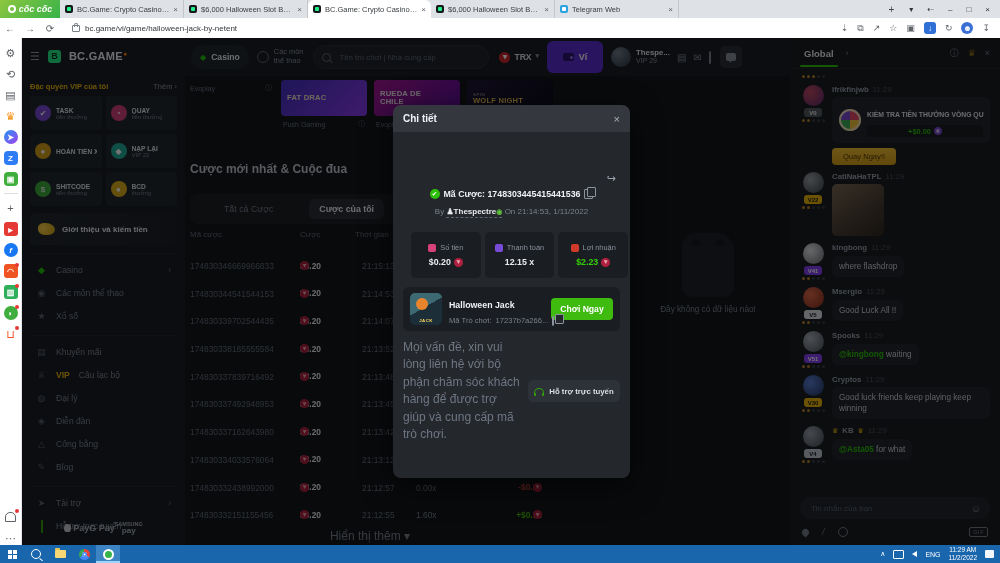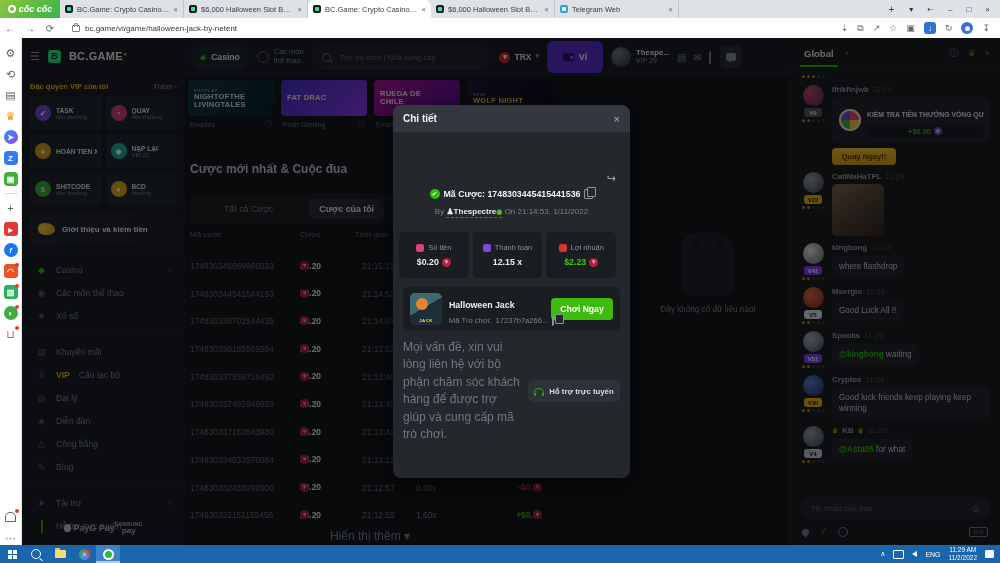--- a/index.html
+++ b/index.html
@@ -174,21 +174,21 @@
   .m-time{color:#4d555e}
   .m-crown{color:#e8b50c;font-size:7px}
   .bubble{background:#23272d;border-radius:6px;padding:5px 7px;color:#cdd3da;font-size:8.2px;display:inline-block;max-width:150px;line-height:1.35}
   .mention{color:#2ec10a;font-weight:bold}
   .spin-card{background:#23272d;border-radius:6px;padding:6px 7px;display:flex;align-items:center;gap:6px;max-width:152px}
   .wheel{width:22px;height:22px;border-radius:50%;flex:none;background:conic-gradient(#e54b6b 0 25%,#f5c542 25% 50%,#3fae5a 50% 75%,#7a4bd6 75% 100%);box-shadow:inset 0 0 0 2px #efe0b8}
   .spin-info{min-width:0}
   .spin-title{color:#e7eaef;font-weight:bold;font-size:6.8px;white-space:nowrap;overflow:hidden}
   .amount-pill{margin-top:4px;background:#1a1d22;border-radius:3px;height:12px;display:flex;align-items:center;justify-content:center;gap:3px;font-size:7.4px;font-weight:bold;color:#2ec10a}
   .pcoin{width:8px;height:8px;border-radius:50%;background:#7a4bd6;color:#fff;font-size:6px;display:flex;align-items:center;justify-content:center;font-weight:bold}
-  .spin-btn{margin-top:5px;width:64px;height:17px;background:linear-gradient(#f2c233,#d8a01a);border-radius:4px;color:#5a3c05;font-weight:bold;font-size:7.6px;display:flex;align-items:center;justify-content:center}
+  .spin-btn{margin-top:5px;width:64px;height:17px;background:linear-gradient(#f2c233,#d8a01a);border-radius:4px;color:#5a3c05;font-weight:normal;font-size:7.6px;display:flex;align-items:center;justify-content:center}
   .att-img{width:52px;height:52px;border-radius:5px;background:linear-gradient(145deg,#7c6a55,#4a3e33 60%,#2e2721)}
   .chat-input{flex:none;margin:4px 10px 0;height:22px;background:#23272d;border-radius:12px;display:flex;align-items:center;padding:0 9px;gap:19px}
   .chat-input input{flex:1;background:none;border:none;outline:none;font-size:8px;color:#aeb6bf;font-family:inherit}
   .chat-input input::placeholder{color:#5b6470}
   .smile{color:#79828d;font-size:10px}
   .chat-foot{flex:none;height:26px;display:flex;align-items:center;gap:13px;padding:0 12px;color:#79828d}
   .drop{width:7px;height:7px;background:#79828d;border-radius:50% 50% 50% 0;transform:rotate(-45deg)}
   .slashic{font-size:9px;font-style:italic}
   .coinic{width:8px;height:8px;border:1.3px solid #79828d;border-radius:50%}
   .gif-box{margin-left:auto;border:1px solid #79828d;border-radius:2px;font-size:5.5px;padding:1px 3px;letter-spacing:.5px}
@@ -200,21 +200,21 @@
   .modal-body{height:346px;background:#24272c;position:relative}
   .share{position:absolute;right:14px;top:40px;color:#9aa3ad;font-size:11px}
   .betid-row{position:absolute;left:0;top:57px;width:100%;display:flex;align-items:center;justify-content:center;gap:4px}
   .gcheck{width:10px;height:10px;border-radius:50%;background:#2ec10a;color:#fff;font-size:6.5px;display:flex;align-items:center;justify-content:center}
   .betid-row b{color:#eef1f5;font-size:8.8px}
   .copy-ic{width:7px;height:8px;border:1px solid #8a939e;border-radius:1px;position:relative}
   .copy-ic:before{content:"";position:absolute;left:2px;top:-3px;width:7px;height:8px;border:1px solid #8a939e;border-radius:1px;background:#24272c}
   .byline{position:absolute;left:0;top:75px;width:100%;text-align:center;font-size:8px;color:#79828d}
   .byline .bu{color:#e7eaef;font-weight:bold;border-bottom:1px dashed #5b6470;padding-bottom:1px}
   .byline .frog{color:#5fbf3f;font-size:7px}
-  .stats{position:absolute;left:6px;top:100px;width:217px;display:flex;gap:4px}
+  .stats{position:absolute;left:18px;top:100px;width:217px;display:flex;gap:4px}
   .stat{flex:1;background:#1a1d21;border-radius:5px;height:46px;display:flex;flex-direction:column;align-items:center;justify-content:center;gap:5px}
   .stat .lab{display:flex;align-items:center;gap:4px;font-size:7.4px;color:#8a939e}
   .dot-ic{width:8px;height:8px;border-radius:2px}
   .stat .val{display:flex;align-items:center;gap:3px;font-size:8.8px;font-weight:bold;color:#e8ebf0}
   .gamecard{position:absolute;left:10px;top:155px;width:217px;height:44px;background:#1a1d21;border-radius:6px;display:flex;align-items:center;gap:7px;padding:0 7px;box-sizing:border-box}
   .thumb{width:32px;height:32px;border-radius:5px;background:linear-gradient(150deg,#3d6a72 0 45%,#1c2f38 45% 100%);position:relative;overflow:hidden;flex:none}
   .thumb:after{content:"";position:absolute;left:6px;top:5px;width:12px;height:12px;background:#e8842c;border-radius:50%}
   .thumb span{position:absolute;left:0;right:0;bottom:2px;color:#ffd75e;font-size:4.4px;font-weight:bold;text-align:center;letter-spacing:.4px}
   .ginfo{flex:1;min-width:0;line-height:1.5}
   .gname{color:#eef1f5;font-weight:bold;font-size:8.8px}
@@ -505,24 +505,20 @@
       <span class="nav-ic">✉</span>
       <span class="nav-ic"><i class="bellic" style="border-color:#7e8893"></i></span>
       <span class="chat-toggle">
           <span class="chat-bub"></span>
         </span>
     </div>
 
     <div class="banners">
 
         <div class="bcard">
-          <div class="bimg" style="background: linear-gradient(135deg, rgb(18, 58, 66), rgb(7, 33, 43));">
-            <span class="brand">EVOPLAY</span>
-            <span class="bt" style="color: rgb(217, 228, 228);"><span>NIGHTOFTHE</span><br><span>LIVINGTALES</span></span>
-          </div>
           <div class="bprov">
             <span>Evoplay</span>
             <span class="inf">ⓘ</span>
           </div>
         </div>
 
         <div class="bcard">
           <div class="bimg" style="background: linear-gradient(135deg, rgb(68, 48, 194), rgb(138, 60, 240));">
 
             <span class="bt" style="color: rgb(239, 230, 200);"><span>FAT DRAC</span><span></span></span>

